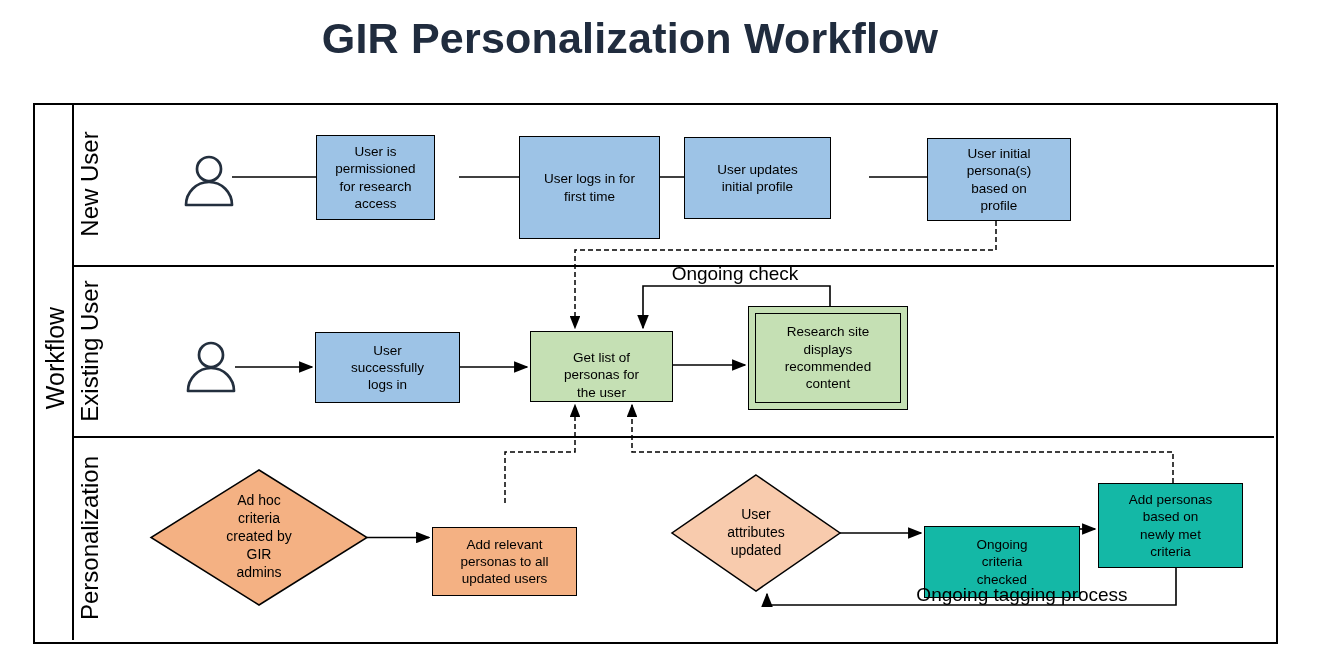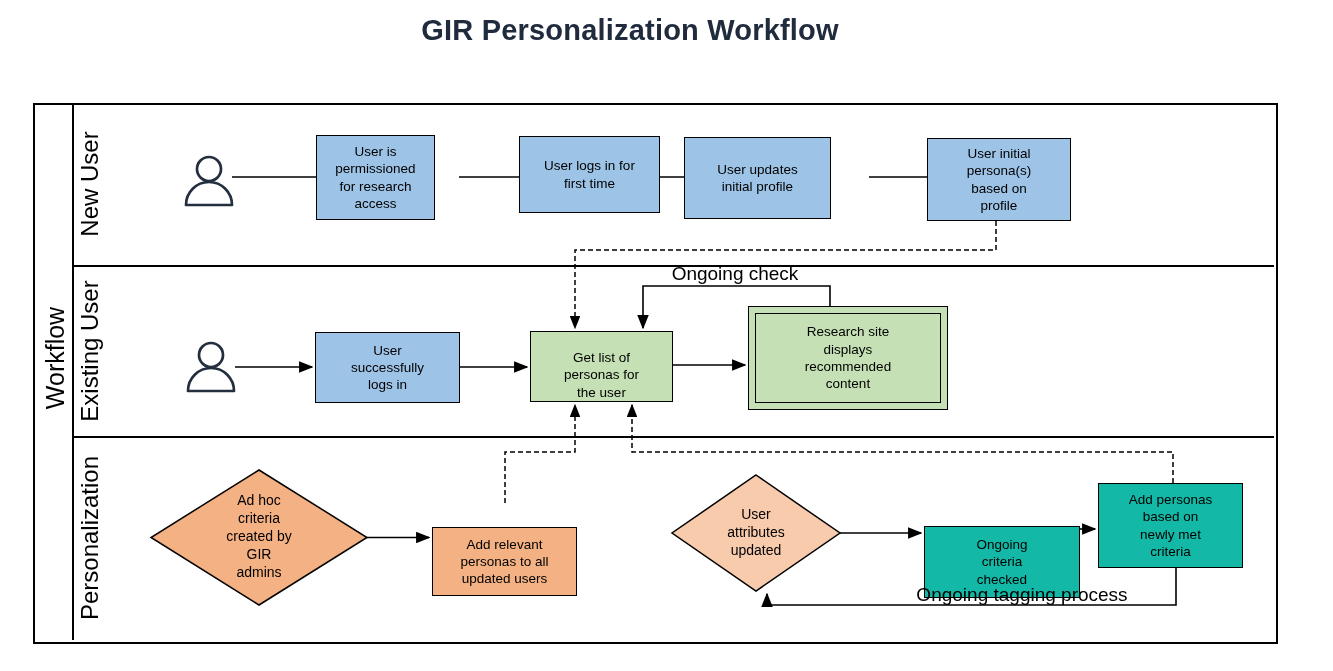--- a/index.html
+++ b/index.html
@@ -2,21 +2,21 @@
 <html><head>
 <meta charset="utf-8">
 <style>
   html,body{margin:0;padding:0;background:#fff;}
   .stage{
     position:relative;width:1333px;height:671px;background:#ffffff;
     font-family:"Liberation Sans", sans-serif;overflow:hidden;
   }
   .title{
     position:absolute;left:0;top:14px;width:1260px;text-align:center;
-    font-size:29px;font-weight:bold;color:#202c3e;letter-spacing:0.2px;
+    font-size:43px;font-weight:bold;color:#202c3e;letter-spacing:0.2px;
   }
   
   .frame{position:absolute;left:33px;top:103px;width:1241px;height:537px;border:2px solid #000;}
   .vline{position:absolute;left:72px;top:103px;width:0;height:537px;border-left:2px solid #000;}
   .hline{position:absolute;left:73px;width:1201px;height:0;border-top:2px solid #000;}
   .hline.l1{top:265px;}
   .hline.l2{top:436px;}
   .frame-label,.lane-label{
     position:absolute;white-space:nowrap;color:#000;
     transform:translate(-50%,-50%) rotate(-90deg);transform-origin:center;
@@ -108,21 +108,21 @@
       <circle cx="0" cy="-9" r="12" fill="#fff" stroke="#232F3E" stroke-width="2.7"></circle>
     </g>
   </svg>
 
   <div class="node blue" style="left:316px;top:135px;width:119px;height:85px;">
     <span class="nlabel">User is
 permissioned
 for research
 access</span>
   </div>
-  <div class="node blue" style="left:519px;top:136px;width:141px;height:77px;">
+  <div class="node blue" style="left:519px;top:136px;width:141px;height:103px;">
     <span class="nlabel">User logs in for
 first time</span>
   </div>
   <div class="node blue" style="left:684px;top:137px;width:147px;height:82px;">
     <span class="nlabel">User updates
 initial profile</span>
   </div>
   <div class="node blue" style="left:927px;top:138px;width:144px;height:83px;">
     <span class="nlabel">User initial
 persona(s)
@@ -133,21 +133,21 @@
   <div class="node blue" style="left:315px;top:332px;width:145px;height:71px;">
     <span class="nlabel">User
 successfully
 logs in</span>
   </div>
   <div class="node green" style="left:530px;top:331px;width:143px;height:71px;align-items:flex-end;">
     <span class="nlabel">Get list of
 personas for
 the user</span>
   </div>
-  <div class="node green double" style="left:748px;top:306px;width:200px;height:104px;">
+  <div class="node green double" style="left:748px;top:306px;width:160px;height:104px;">
     <div class="inner">
       <span class="nlabel">Research site
 displays
 recommended
 content</span>
     </div>
   </div>
 
   <div class="dlabel" style="left:259px;top:537px;">Ad hoc
 criteria

